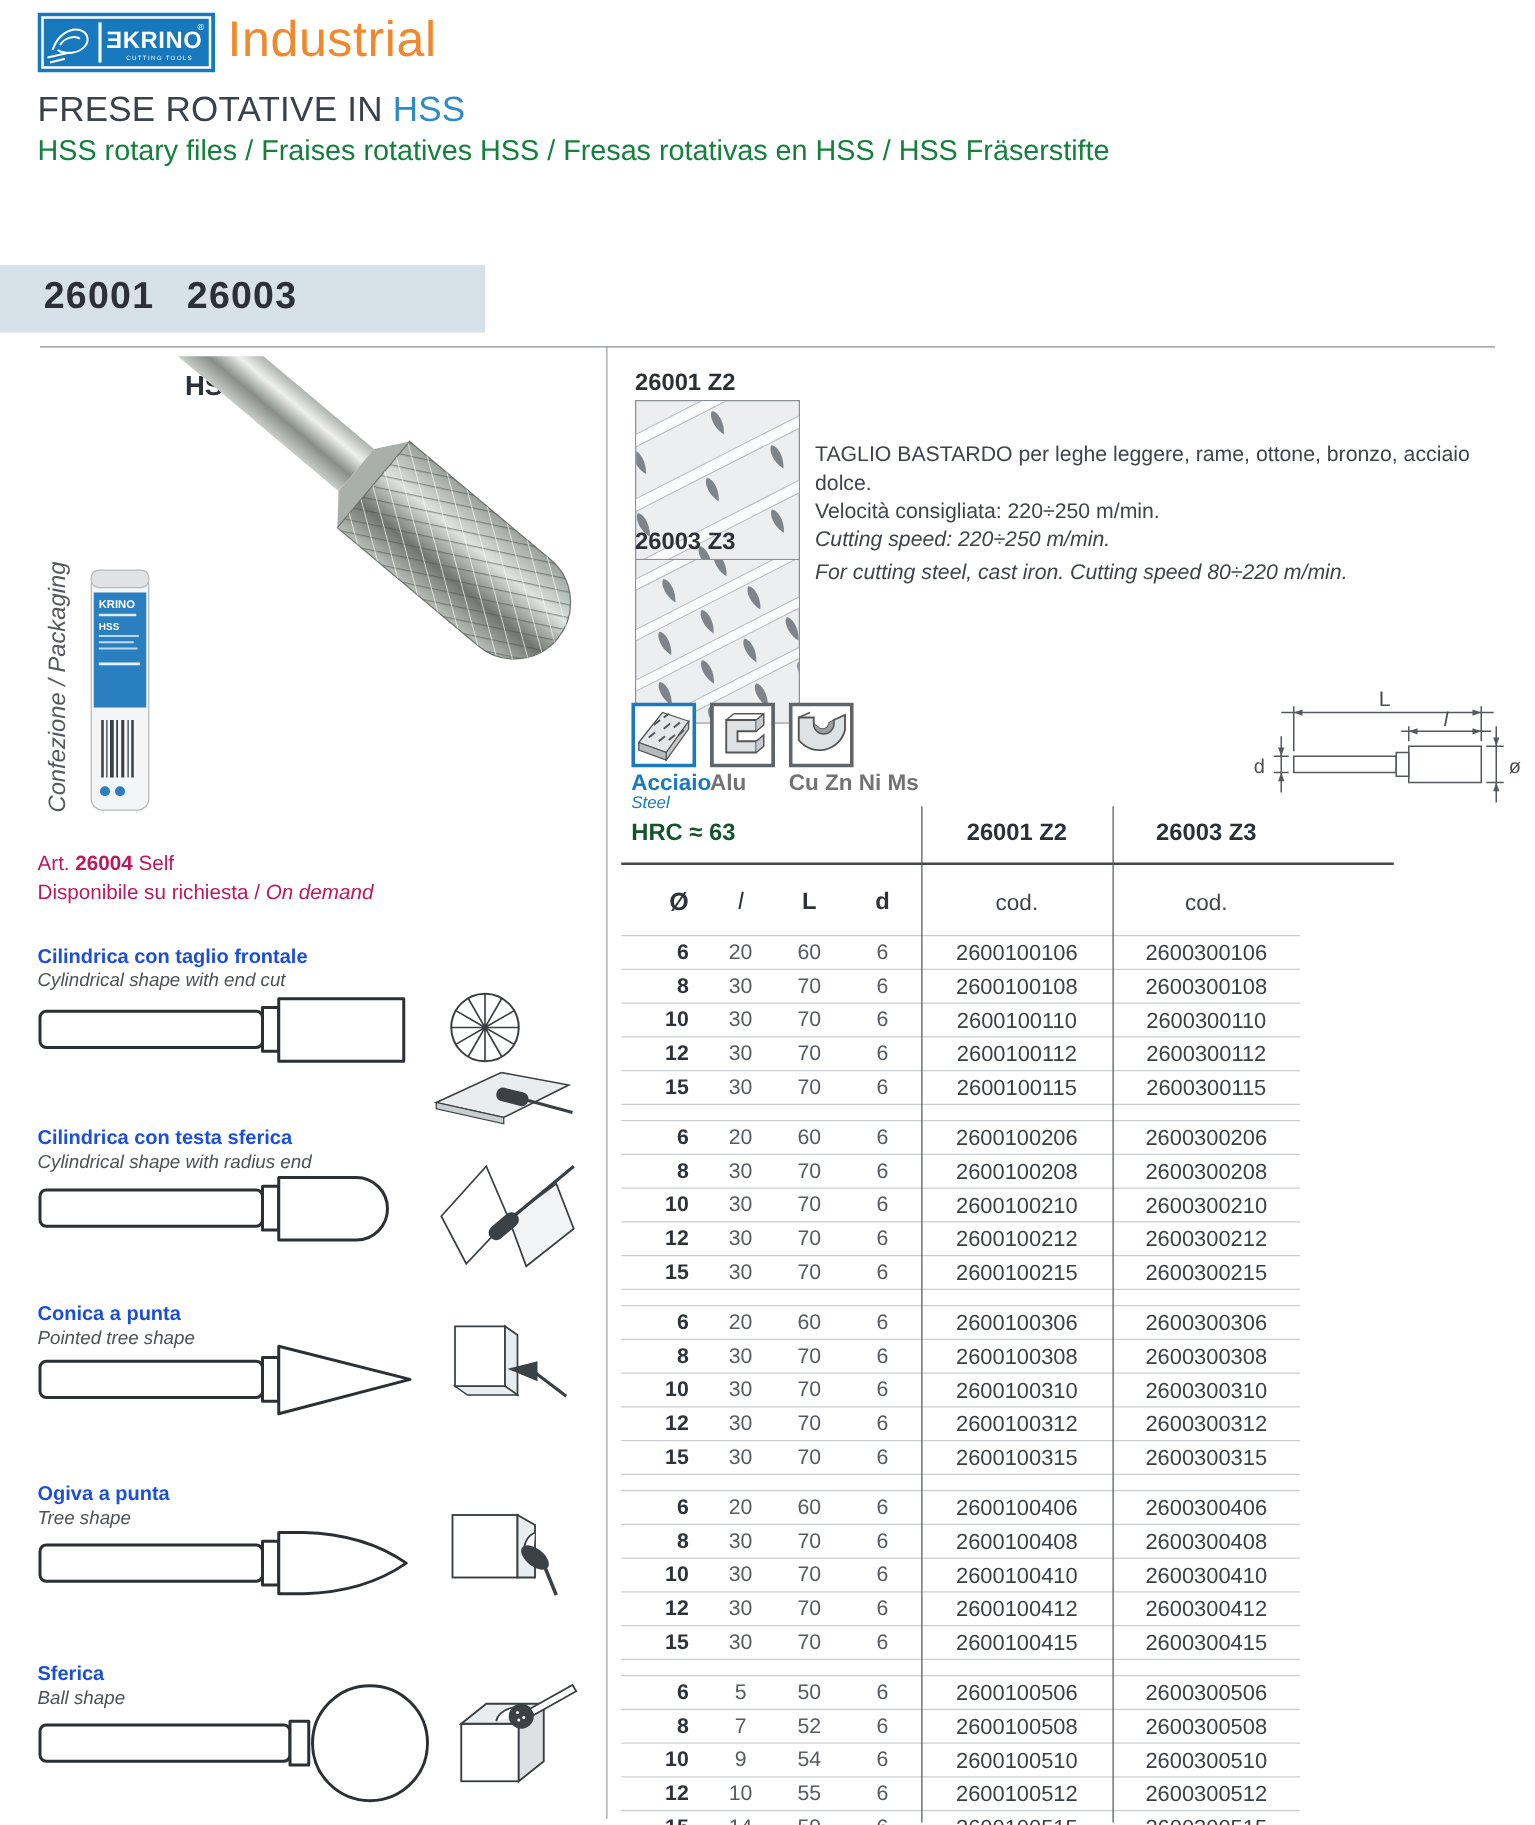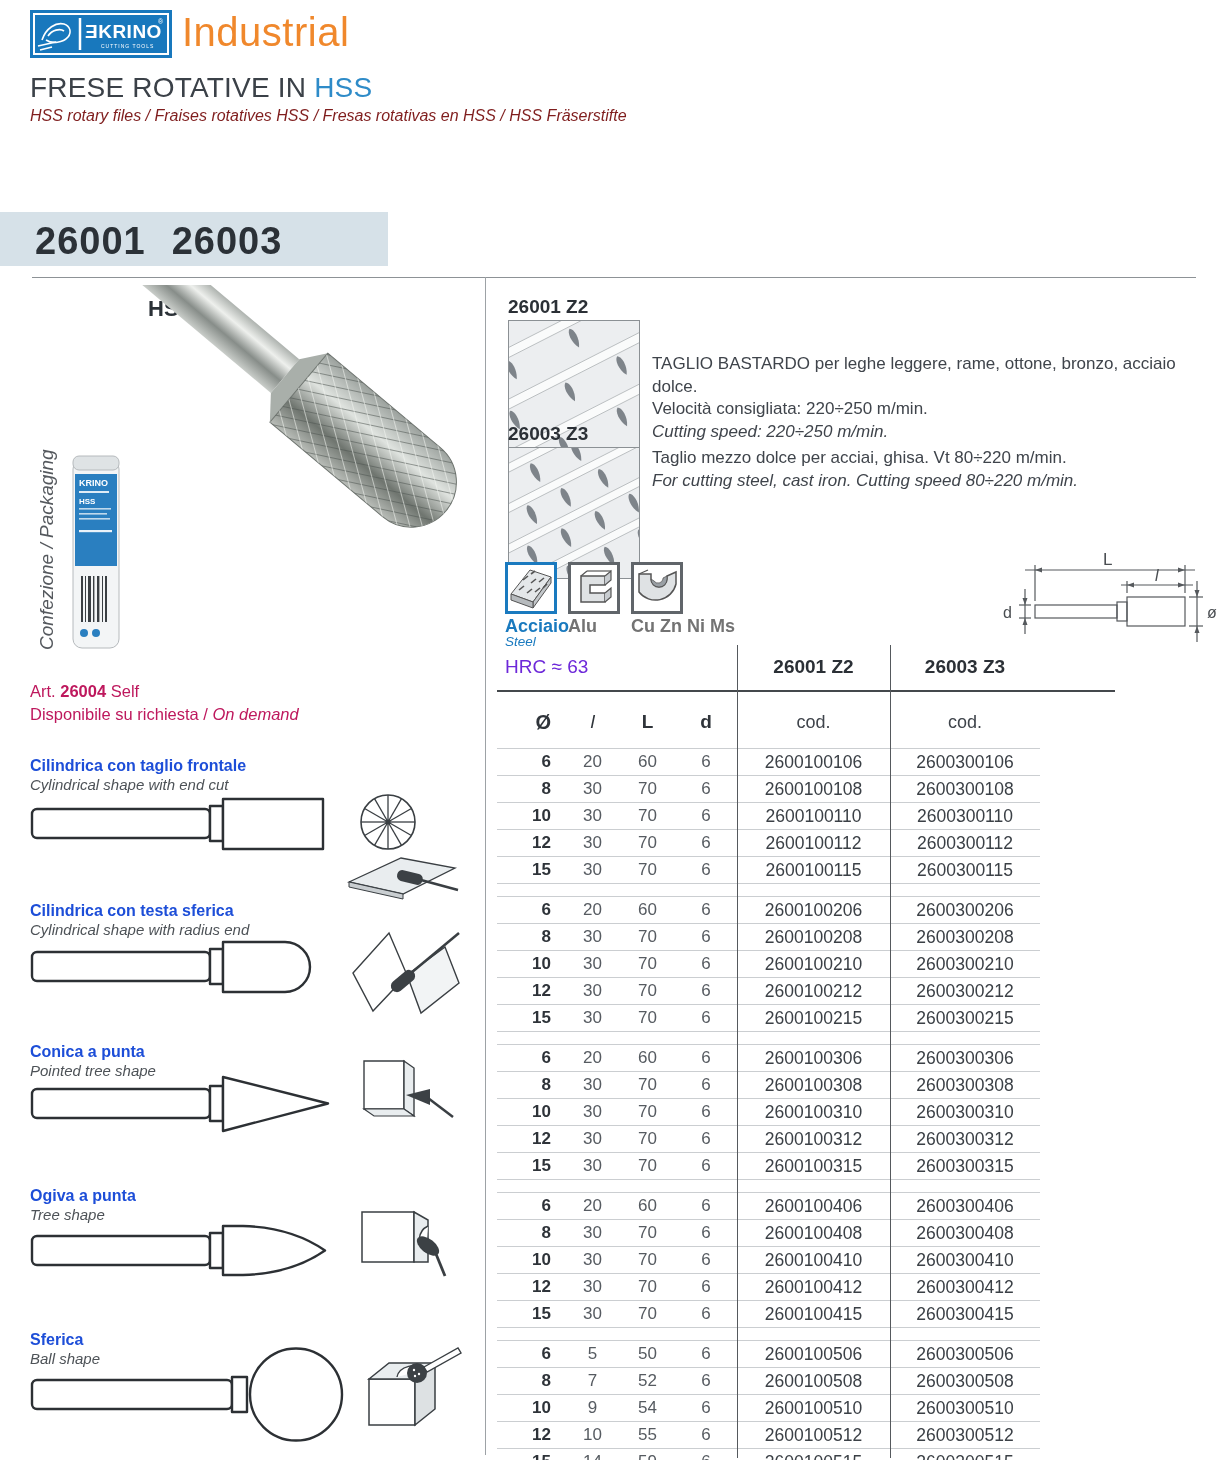--- a/index.html
+++ b/index.html
@@ -3,24 +3,24 @@
 <meta charset="utf-8">
 <style>
   html,body{margin:0;padding:0;background:#fff;}
   .page{position:relative;width:1228px;height:1460px;background:#fff;
         font-family:"Liberation Sans",sans-serif;color:#2e3339;overflow:hidden;}
   .abs{position:absolute;}
   
   .industrial{left:182px;top:10px;font-size:40px;color:#f0882c;letter-spacing:.5px;}
   .doc-title{left:30px;top:72px;font-size:28px;font-weight:500;color:#3b4148;letter-spacing:.2px;}
   .doc-title .accent{color:#2e8bc8;}
-  .doc-subtitle{left:30px;top:107px;font-size:16px;font-style:italic;color:#7f1d1d;}
+  .doc-subtitle{left:30px;top:107px;font-size:23px;color:#15803d;}
   
   .band{left:0;top:212px;width:388px;height:54px;background:#d6e1e8;}
-  .band-codes{left:35px;top:220px;font-size:38px;font-weight:bold;color:#2b3137;letter-spacing:1px;}
+  .band-codes{left:35px;top:220px;font-size:30px;font-weight:bold;color:#2b3137;letter-spacing:1px;}
   .band-codes span{margin-right:26px;}
   .hrule{left:32px;top:277px;width:1164px;height:1px;background:#8d9296;}
   .vdivider{left:485px;top:277px;width:1px;height:1178px;background:#9da2a6;}
   
   .hss-label{left:148px;top:296px;font-size:22px;font-weight:bold;color:#2b3137;}
   .packaging-label{left:36px;top:650px;transform:rotate(-90deg);transform-origin:0 0;
       white-space:nowrap;font-size:19px;font-style:italic;color:#55595e;}
   .art-line{left:30px;top:680px;font-size:16.5px;line-height:23px;color:#be185d;}
   .art-line .b{font-weight:bold;}
   .art-line .i{font-style:italic;}
@@ -32,21 +32,21 @@
   .prod-head{font-size:19px;font-weight:bold;color:#2b3036;}
   .ph1{left:508px;top:296px;} .ph2{left:508px;top:423px;}
   .desc{width:565px;font-size:17px;line-height:22.5px;color:#3f444b;}
   .desc p{margin:0;}
   .desc .en{font-style:italic;}
   .d1{left:652px;top:321px;margin-top:32px;} .d2{left:652px;top:447px;}
   .mat-label{font-size:18px;font-weight:bold;line-height:15px;}
   .mat-sub{font-size:13.5px;font-style:italic;}
   .mat-blue{color:#1a7abf;} .mat-dark{color:#737373;}
   
-  .t-hrc{left:505px;top:656px;font-size:19px;font-weight:normal;color:#6d28d9;}
+  .t-hrc{left:505px;top:656px;font-size:19px;font-weight:bold;color:#14532d;}
   .t-col1{left:737px;top:656px;width:153px;text-align:center;font-size:19px;font-weight:bold;color:#2b3036;}
   .t-col2{left:890px;top:656px;width:150px;text-align:center;font-size:19px;font-weight:bold;color:#2b3036;}
   .t-underline{left:497px;top:690px;width:618px;height:2px;background:#44484c;}
   .dimrow{left:497px;top:701px;width:543px;height:42px;display:grid;
       grid-template-columns:68px 55px 55px 62px 153px 150px;align-items:center;}
   .dimrow .h{font-size:19px;font-weight:bold;color:#2f343a;text-align:center;}
   .dimrow .h0{text-align:right;padding-right:14px;font-size:20px;}
   .dimrow .hl{font-weight:400;font-style:italic;font-size:19px;}
   .dimrow .cod{font-size:18px;font-weight:400;color:#3f444b;text-align:center;}
   .tgroups{left:497px;top:748px;width:543px;}
@@ -313,21 +313,20 @@
           <use href="#td1" x="86" y="74"></use>
           <use href="#td1" x="124" y="74"></use>
         <use href="#td1" x="-4" y="110"></use>
           <use href="#td1" x="36" y="110"></use>
           <use href="#td1" x="78" y="110"></use>
           <use href="#td1" x="116" y="110"></use>
       </g>
     </g>
   </svg>
   <div class="abs desc d2">
-    <p>Taglio mezzo dolce per acciai, ghisa. Vt 80÷220 m/min.</p>
     <p class="en">For cutting steel, cast iron. Cutting speed 80÷220 m/min.</p>
   </div>
 
   <svg class="abs" style="left:505px;top:562px" width="52" height="52" viewBox="0 0 52 52">
     <rect x="1.5" y="1.5" width="49" height="49" fill="#fff" stroke="#1a7abf" stroke-width="3"></rect>
     <polygon points="6,32 25,8 46,15 28,40" fill="#e4e7e9" stroke="#555" stroke-width="1"></polygon>
     <polygon points="28,40 46,15 46,21 28,46" fill="#c3c7ca" stroke="#555" stroke-width="1"></polygon>
     <polygon points="6,32 28,40 28,46 6,38" fill="#b6babd" stroke="#555" stroke-width="1"></polygon>
     <g stroke="#555" stroke-width="1.6">
       <line x1="14" y1="28" x2="19" y2="24"></line>

